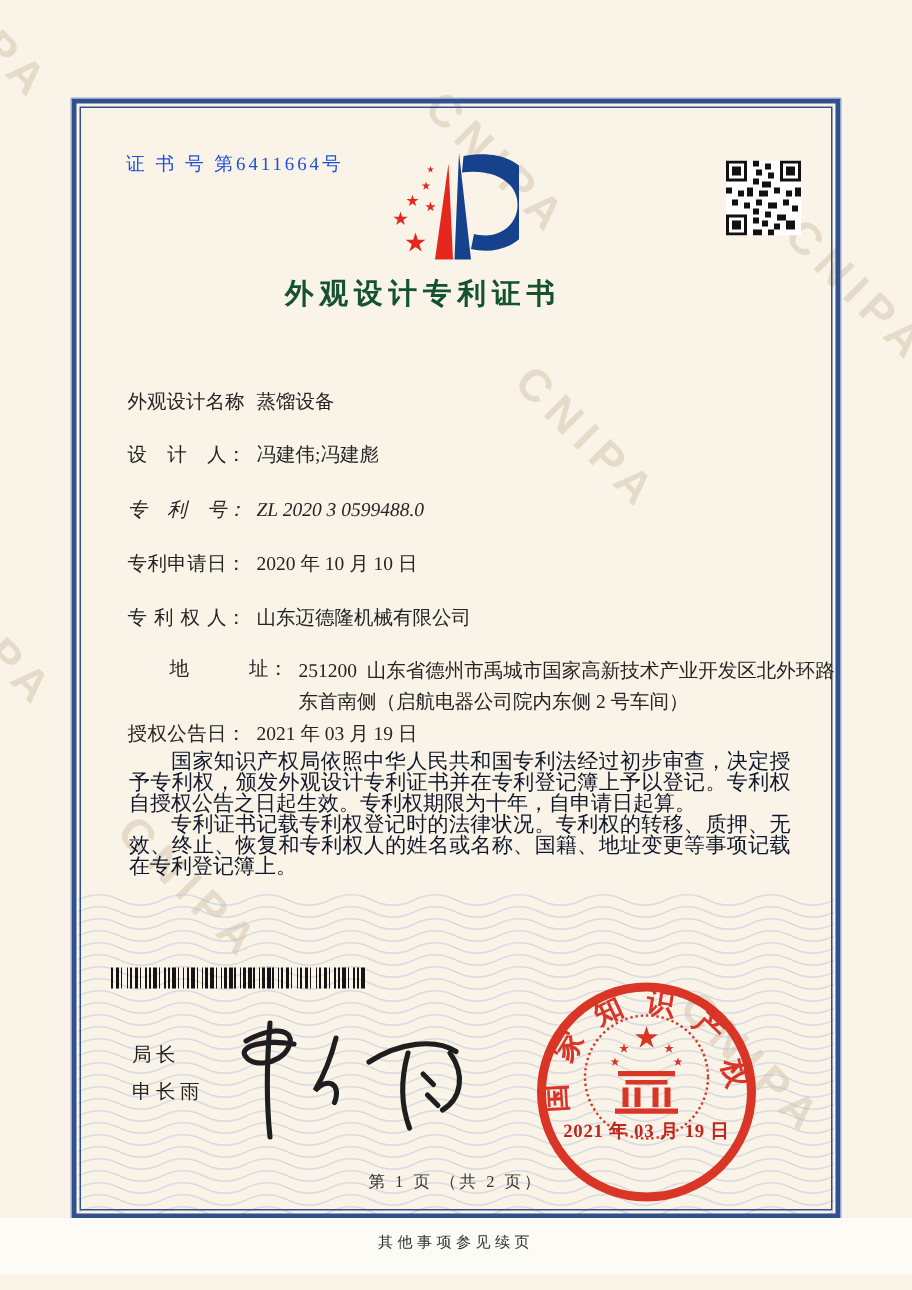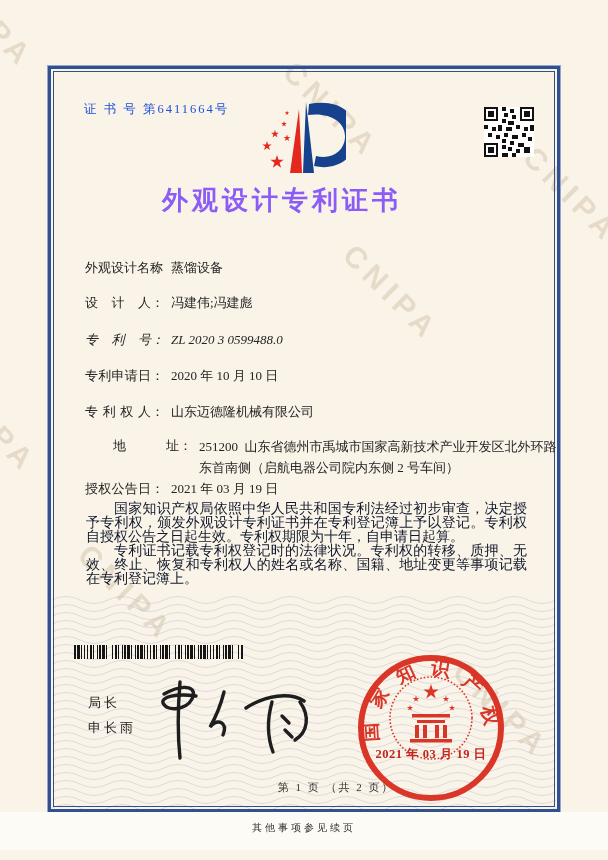--- a/index.html
+++ b/index.html
@@ -25,21 +25,21 @@
     border:3px solid #31508d;box-shadow:0 0 0 1px #95a7ce;
     box-sizing:border-box;
   }
   .frame-inner{
     position:absolute;left:2px;top:2px;right:2px;bottom:2px;
     border:1px solid #31508d;
   }
   .cert-no{left:84px;top:101px;font-size:12.5px;letter-spacing:2px;color:#1d4ed8;}
   .title{
     left:48px;top:183px;width:468px;text-align:center;
-    font-size:26px;font-weight:bold;letter-spacing:4px;color:#8b5cf6;
+    font-size:19px;font-weight:bold;letter-spacing:4px;color:#14532d;
   }
   
   .field-row{position:absolute;left:85px;font-size:13px;line-height:20px;color:#242424;white-space:nowrap;}
   .flabel{
     display:inline-block;width:66px;text-align:justify;text-align-last:justify;
     vertical-align:top;
   }
   .fcolon{display:inline-block;vertical-align:top;}
   .fvalue{display:inline-block;margin-left:7px;vertical-align:top;white-space:pre-wrap;}
   .addr .fvalue{width:358px;line-height:21px;}
@@ -60,21 +60,21 @@
       #141414 6.7px 7.6px,transparent 7.6px 10.4px,
       #141414 10.4px 11.2px,transparent 11.2px 12.6px);
   }
   .director-title{left:88px;top:694px;font-size:13px;letter-spacing:3px;color:#222;}
   .director-name{left:88px;top:719px;font-size:13px;letter-spacing:3px;color:#222;text-align:center;}
   .seal-date{
     left:366px;top:746px;width:130px;text-align:center;
     font-size:12.5px;font-weight:bold;color:#c3251c;letter-spacing:0.5px;
     white-space:nowrap;
   }
-  .page-num{left:48px;top:780px;width:512px;text-align:center;font-size:11px;letter-spacing:2px;color:#333;padding-left:32px;}
+  .page-num{left:48px;top:780px;width:512px;text-align:center;font-size:11px;letter-spacing:2px;color:#333;}
   .footer-band{left:0;top:812px;width:608px;height:38px;background:#fcfbf6;}
   .footer-note{left:0;top:821px;width:608px;text-align:center;font-size:10px;letter-spacing:3px;color:#2f2f2f;}
   svg{display:block;}
 </style>
 </head>
 <body>
 
 <span class="wm" style="left:-45px;top:-35px;">CNIPA</span>
 <span class="wm" style="left:300px;top:55px;">CNIPA</span>
 <span class="wm" style="left:540px;top:140px;">CNIPA</span>

